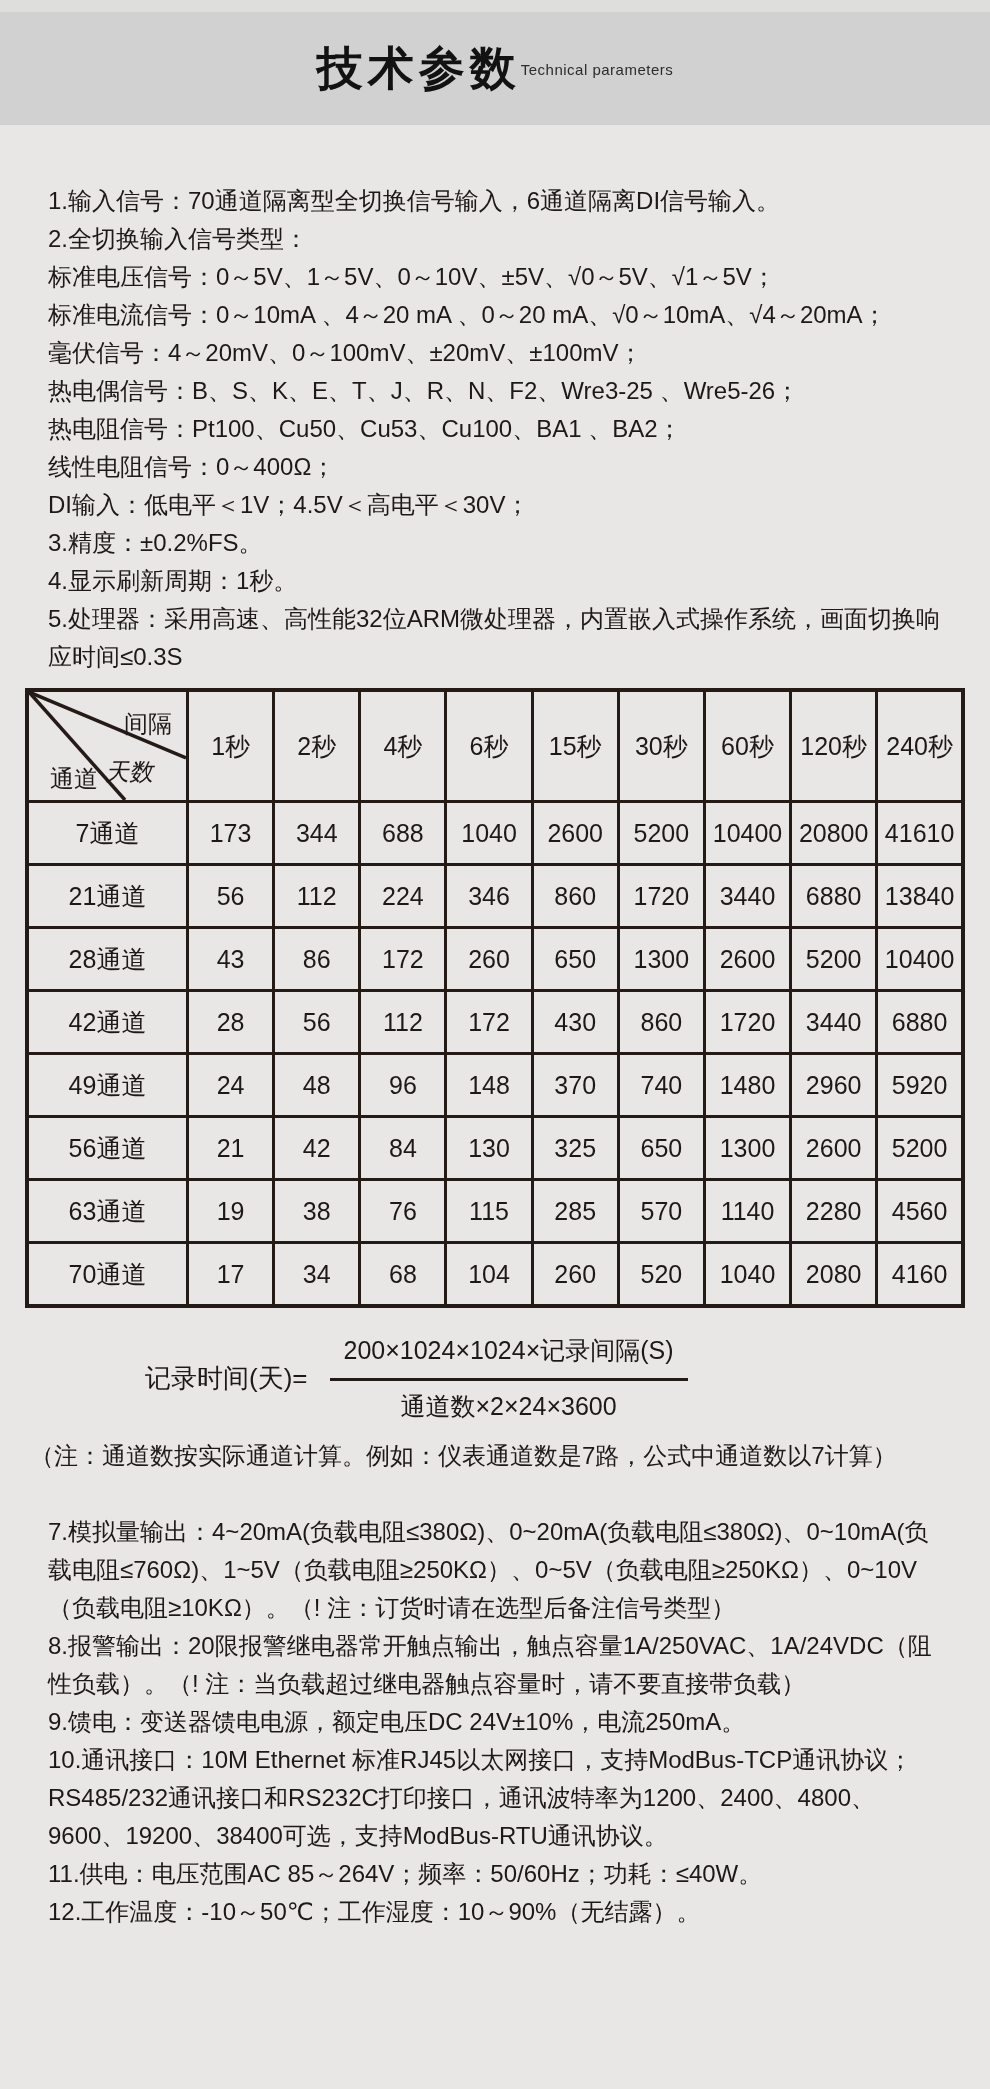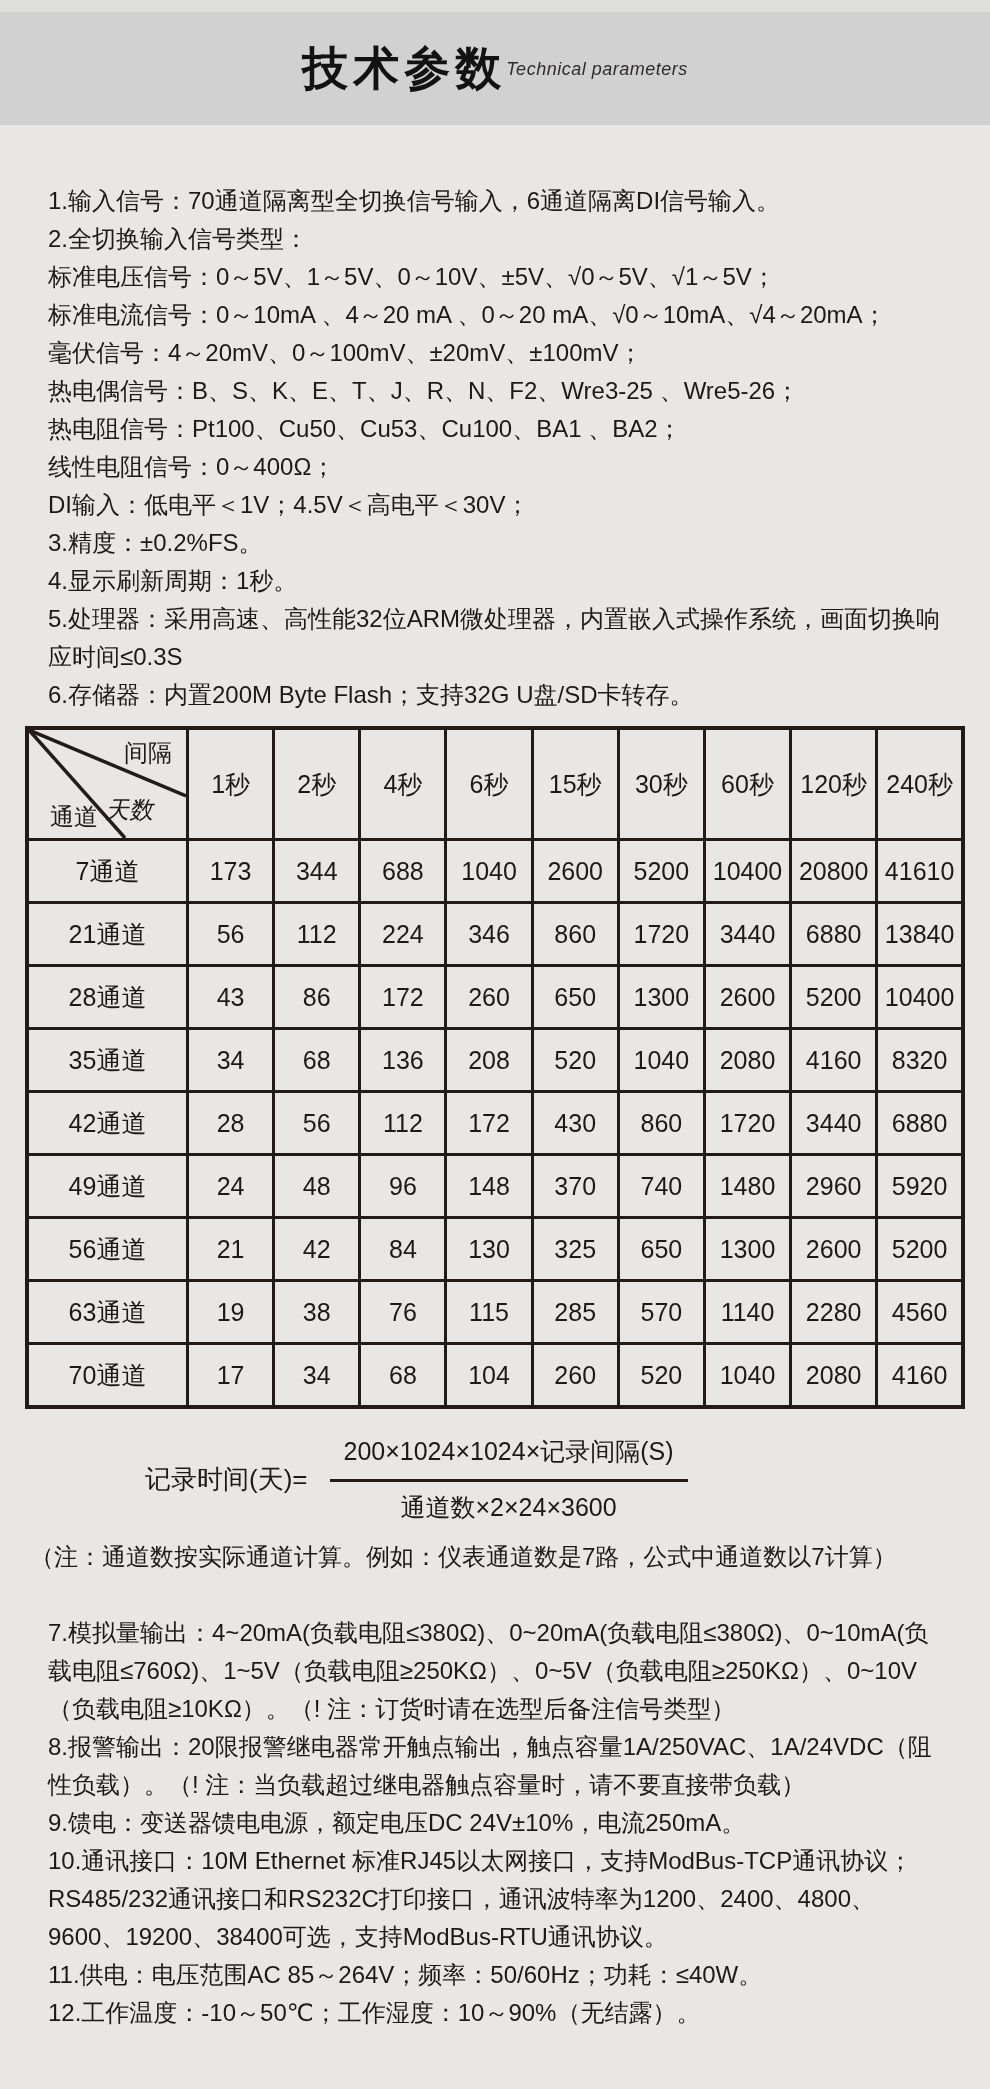--- a/index.html
+++ b/index.html
@@ -16,21 +16,21 @@
   .top-strip { height: 12px; background: #dededd; }
   .band {
     height: 113px; background: #d2d1d1;
     display: flex; flex-direction: row; align-items: center; justify-content: center;
   }
   .band .title {
     font-size: 46px; font-weight: 700; letter-spacing: 5px;
     color: #121212; margin: 0; line-height: 1.1;
   }
   .band .subtitle {
-    font-size: 18px; color: #2e2c2b; letter-spacing: 0.5px; margin-top: 1px; font-style: italic;
+    font-size: 15px; color: #2e2c2b; letter-spacing: 0.5px; margin-top: 1px;
   }
   .specs {
     margin: 57px 42px 0 48px;
     font-size: 24px; line-height: 38px;
   }
   .spec-line { margin: 0; }
 
   .rec-table {
     border-collapse: collapse;
     margin: 12px 0 0 25px;
@@ -46,21 +46,21 @@
     height: 60px; padding: 0;
     background: #e9e7e6;
   }
   .rec-table .header-row td { height: 108px; }
   .rec-table td.rowlabel { }
   .corner {
     position: relative;
   }
   .corner svg { position: absolute; left: 0; top: 0; width: 100%; height: 100%; display: block; }
   .corner .lbl { position: absolute; font-size: 24px; }
-  .corner .lbl-interval { top: 7px; right: 14px; font-family: Liberation Mono, monospace; }
+  .corner .lbl-interval { top: 16px; right: 14px; font-family: Liberation Mono, monospace; }
   .corner .lbl-days { top: 64px; left: 76px; font-style: italic; }
   .corner .lbl-channel { bottom: 5px; left: 21px; }
 
   .formula {
     margin: 26px 0 0 145px;
     display: flex; align-items: center;
   }
   .formula-label { font-size: 26px; white-space: nowrap; }
   .fraction { margin-left: 22px; text-align: center; font-size: 25px; }
   .fraction .num { display: block; padding: 0 14px 11px 14px; }
@@ -87,21 +87,20 @@
     <p class="spec-line">标准电压信号：0～5V、1～5V、0～10V、±5V、√0～5V、√1～5V；</p>
     <p class="spec-line">标准电流信号：0～10mA 、4～20 mA 、0～20 mA、√0～10mA、√4～20mA；</p>
     <p class="spec-line">毫伏信号：4～20mV、0～100mV、±20mV、±100mV；</p>
     <p class="spec-line">热电偶信号：B、S、K、E、T、J、R、N、F2、Wre3-25 、Wre5-26；</p>
     <p class="spec-line">热电阻信号：Pt100、Cu50、Cu53、Cu100、BA1 、BA2；</p>
     <p class="spec-line">线性电阻信号：0～400Ω；</p>
     <p class="spec-line">DI输入：低电平＜1V；4.5V＜高电平＜30V；</p>
     <p class="spec-line">3.精度：±0.2%FS。</p>
     <p class="spec-line">4.显示刷新周期：1秒。</p>
     <p class="spec-line">5.处理器：采用高速、高性能32位ARM微处理器，内置嵌入式操作系统，画面切换响应时间≤0.3S</p>
-    <p class="spec-line">6.存储器：内置200M Byte Flash；支持32G U盘/SD卡转存。</p>
   </div>
 
 <table class="rec-table">
   <tbody>
     <tr class="header-row">
       <td class="corner" style="width:157px;">
         <svg viewBox="0 0 157 108" preserveAspectRatio="none">
           <line x1="0" y1="0" x2="157" y2="66" stroke="#241b17" stroke-width="3.5"></line>
           <line x1="0" y1="0" x2="96" y2="108" stroke="#241b17" stroke-width="3.5"></line>
         </svg>
@@ -149,32 +148,20 @@
         <td>86</td>
         <td>172</td>
         <td>260</td>
         <td>650</td>
         <td>1300</td>
         <td>2600</td>
         <td>5200</td>
         <td>10400</td>
       </tr>
       <tr>
-        <td class="rowlabel">35通道</td>
-        <td>34</td>
-        <td>68</td>
-        <td>136</td>
-        <td>208</td>
-        <td>520</td>
-        <td>1040</td>
-        <td>2080</td>
-        <td>4160</td>
-        <td>8320</td>
-      </tr>
-      <tr>
         <td class="rowlabel">42通道</td>
         <td>28</td>
         <td>56</td>
         <td>112</td>
         <td>172</td>
         <td>430</td>
         <td>860</td>
         <td>1720</td>
         <td>3440</td>
         <td>6880</td>

